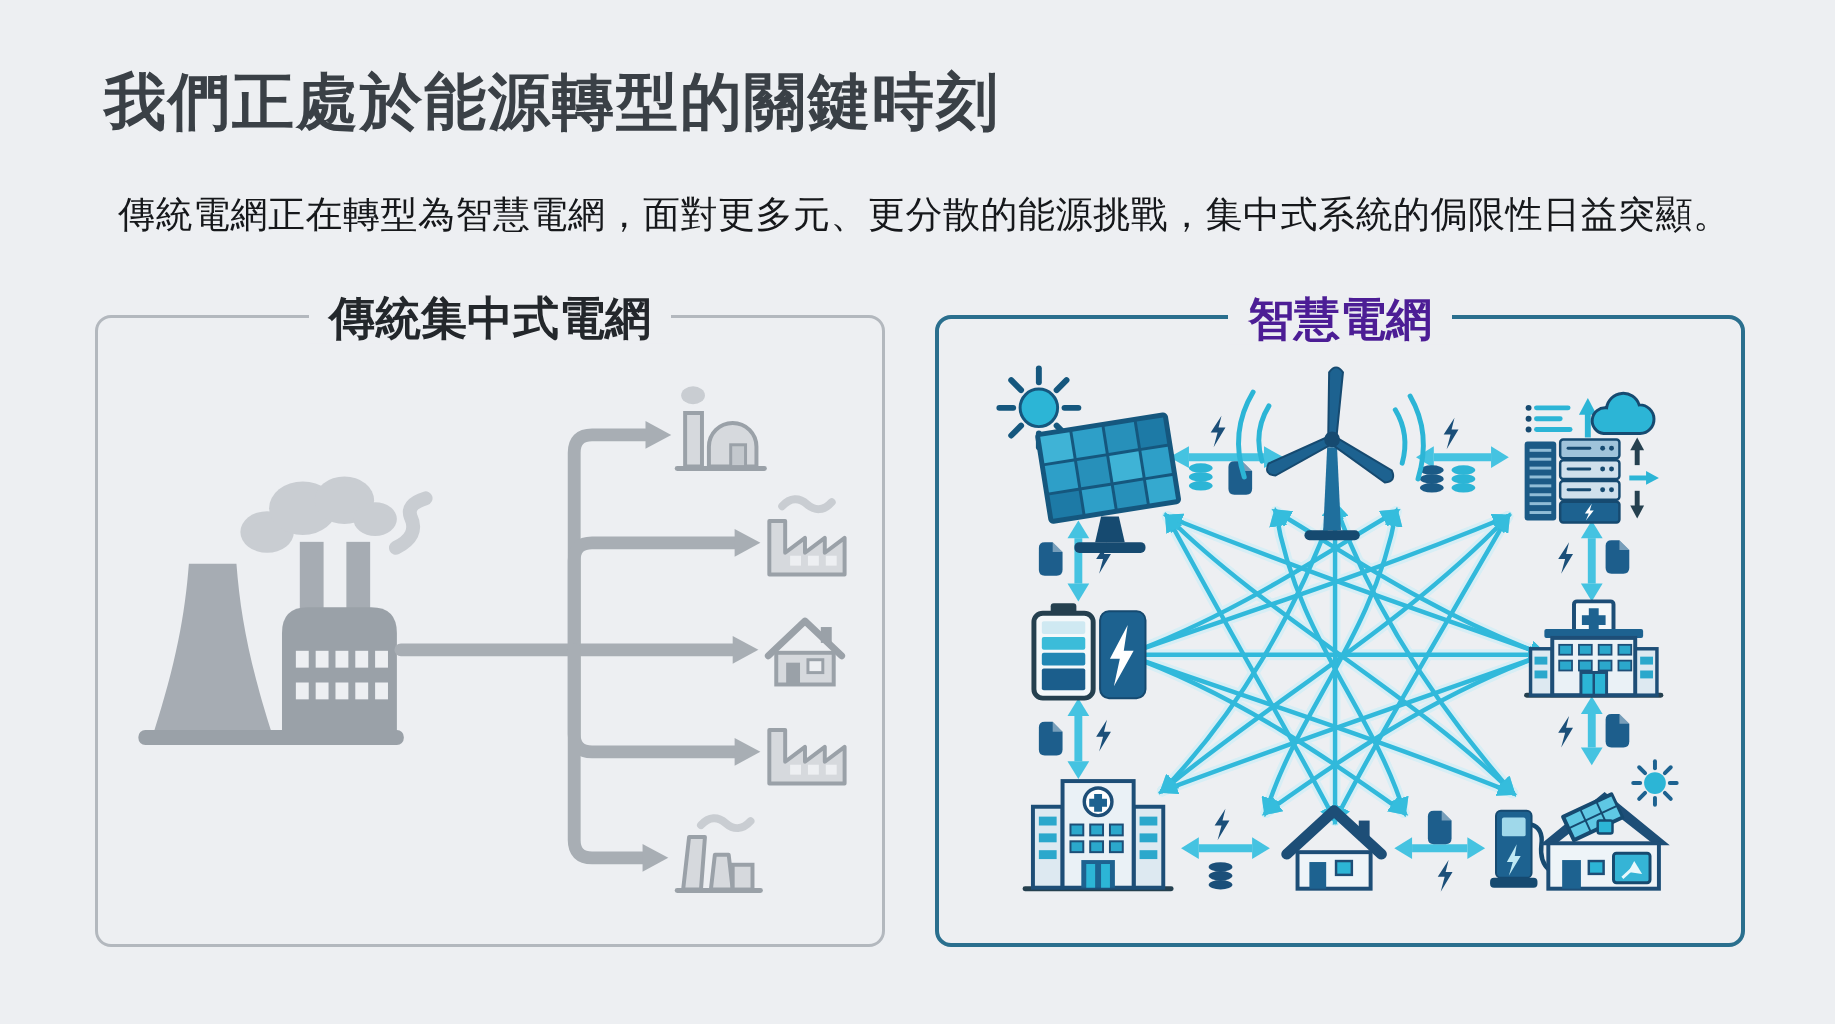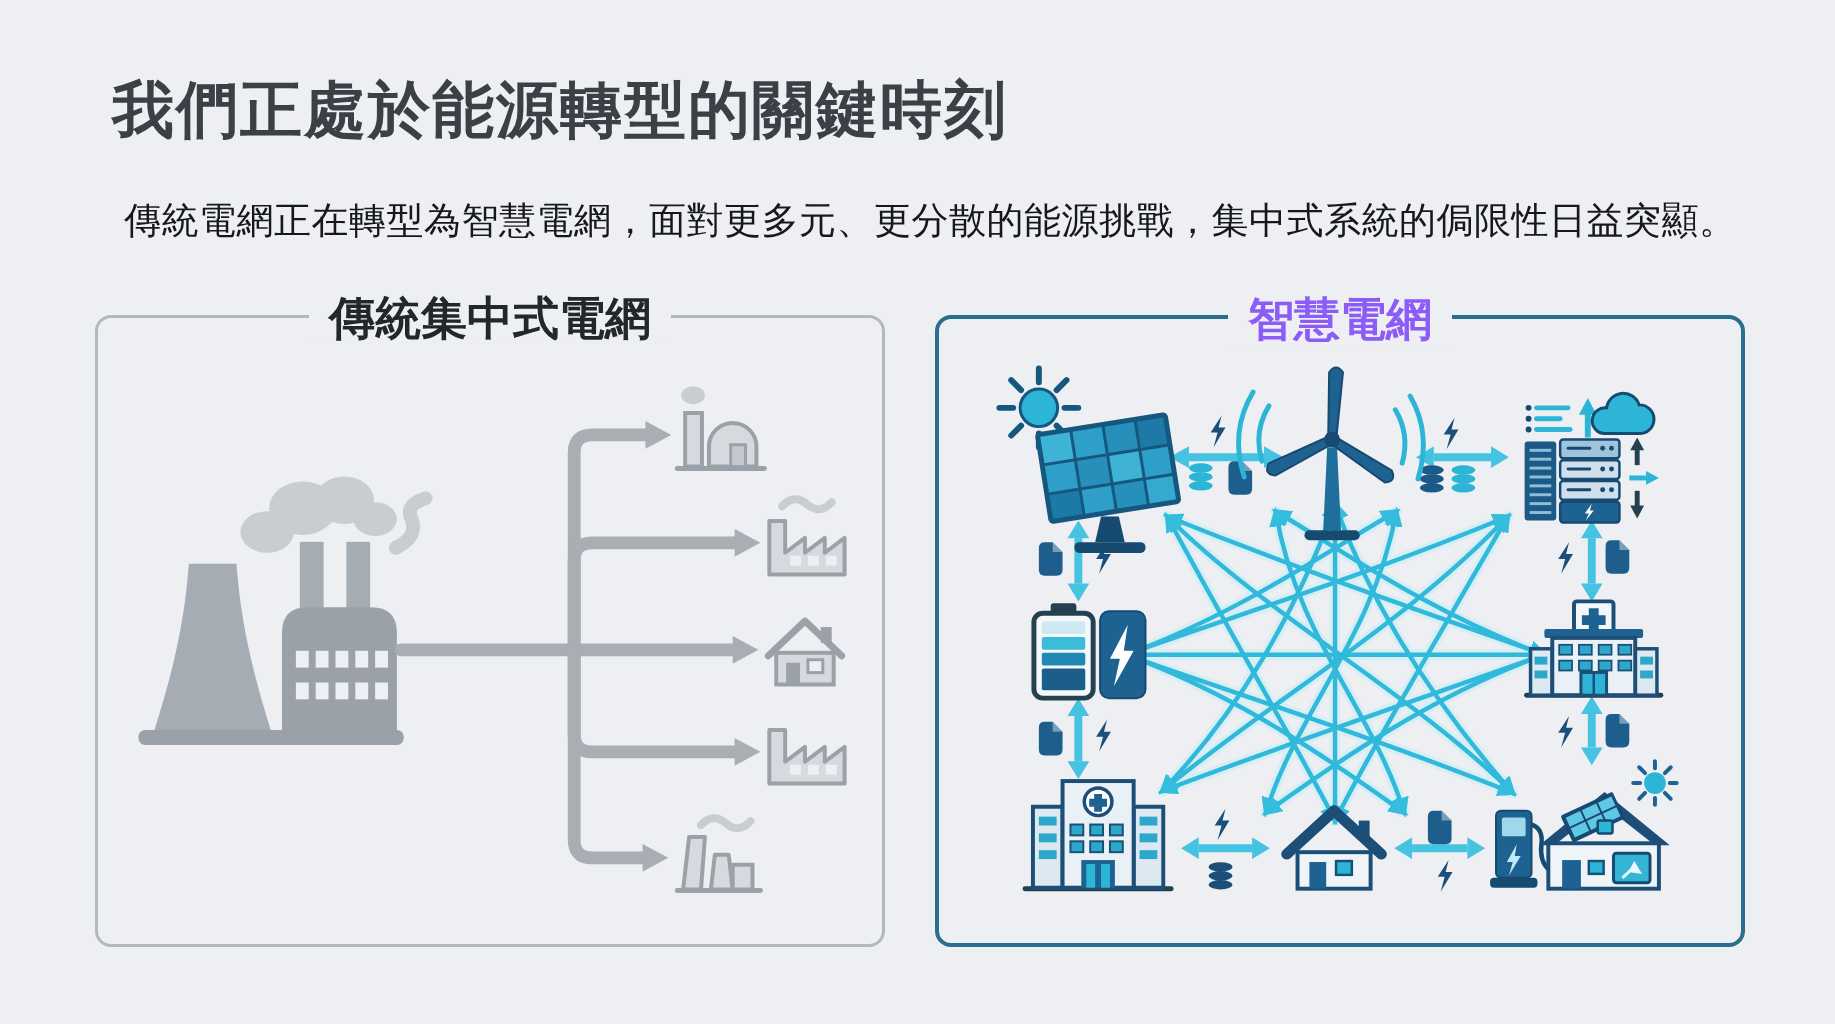--- a/index.html
+++ b/index.html
@@ -2,37 +2,37 @@
 <html><head>
 <meta charset="utf-8">
 <style>
   html,body{margin:0;padding:0}
   body{
     width:1835px;height:1024px;position:relative;overflow:hidden;
     background:#edeff2;
     font-family:"Liberation Sans", sans-serif;
   }
   .title{
-    position:absolute;left:104px;top:60px;margin:8px;
+    position:absolute;left:104px;top:60px;margin:0;
     font-size:62px;font-weight:800;color:#3a4046;letter-spacing:2px;
   }
   .subtitle{
-    position:absolute;left:112px;top:184px;margin:12px;
+    position:absolute;left:112px;top:184px;margin:6px;
     font-size:37px;font-weight:500;color:#16181b;letter-spacing:0.5px;
   }
   .panel{position:absolute;top:315px;height:632px;border-radius:16px;box-sizing:border-box}
   .panel-left{left:95px;width:790px;border:3px solid #b3b8be}
   .panel-right{left:935px;width:810px;border:4px solid #2a6f8e}
   .panel-label{
     position:absolute;top:0;left:50%;transform:translate(-50%,-50%);
     background:#edeff2;padding:0 20px;white-space:nowrap;
     font-size:46px;font-weight:700;line-height:1.1;
   }
   .panel-left .panel-label{color:#23272b}
-  .panel-right .panel-label{color:#8b5cf6}
+  .panel-right .panel-label{color:#4c1d95}
   svg.diagram{position:absolute;left:0;top:0;width:100%;height:100%;display:block}
 </style>
 </head>
 <body>
 
 <h1 class="title">我們正處於能源轉型的關鍵時刻</h1>
 <p class="subtitle">傳統電網正在轉型為智慧電網，面對更多元、更分散的能源挑戰，集中式系統的侷限性日益突顯。</p>
 
 <section class="panel panel-left">
   <div class="panel-label">傳統集中式電網</div>

